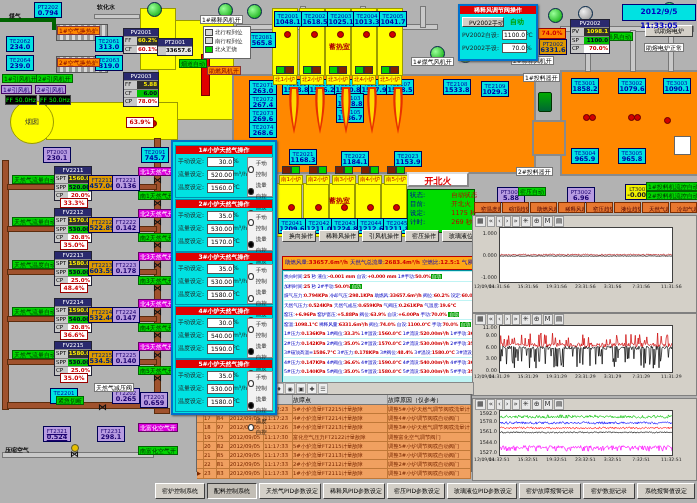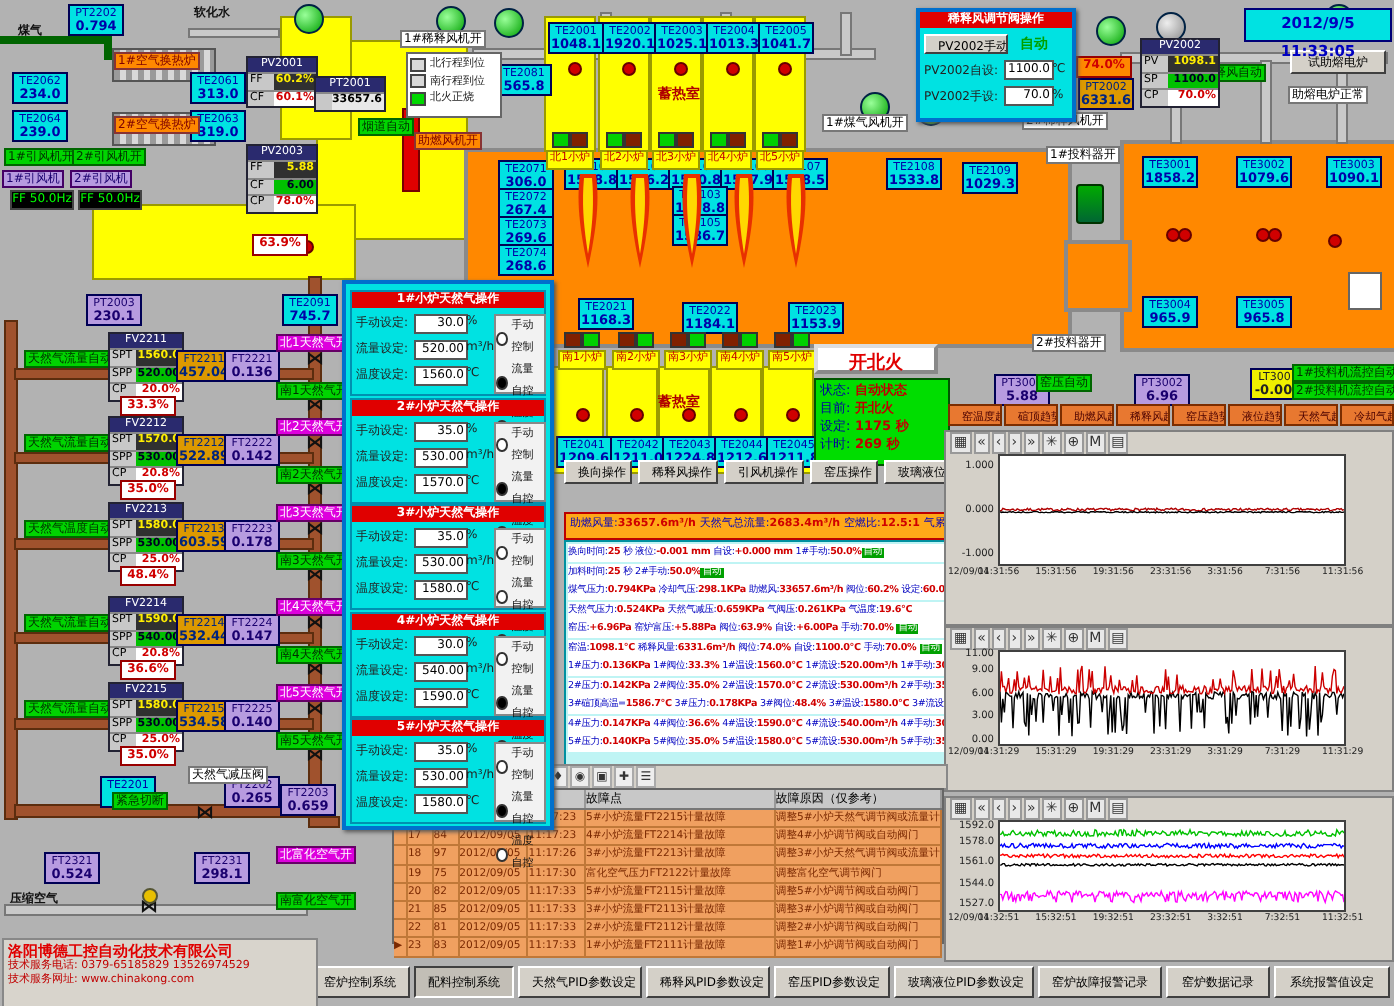--- a/index.html
+++ b/index.html
@@ -67,21 +67,21 @@
         font-size:6px;text-align:center;color:#000;cursor:pointer;z-index:2;
         font-family:"DejaVu Sans",sans-serif;white-space:nowrap;overflow:hidden;}
   .btn3.pressed{border-top-color:#404040;border-left-color:#404040;border-bottom-color:#fff;
         border-right-color:#fff;background:#c2beb6;}
   .trbtn{background:#e87830;border:1px solid #7c2d00;color:#4a0000;font-size:5.5px;
          text-align:center;line-height:10px;white-space:nowrap;overflow:hidden;z-index:2;cursor:pointer;}
   .firebtn{background:#fff;border:2px outset #ddd;color:#e00000;font-weight:bold;font-size:9px;
            text-align:center;z-index:2;cursor:pointer;}
   .status{background:#00dd00;border:1px solid #050;z-index:2;padding:1px 2px;}
   .status .srow{font-size:6.5px;line-height:9px;color:#0000a0;white-space:nowrap;}
-  .status .srow b{color:#c00000;font-weight:bold;}
+  .status .srow b{color:#c00000;font-weight:normal;margin-left:24px;}
   .sumbar{background:#ffa818;border:1px solid #b00;font-size:5.5px;line-height:11px;
           white-space:nowrap;overflow:hidden;z-index:2;padding-left:2px;}
   .sumbar .l{color:#0000c0;} .sumbar .v{color:#d00000;font-weight:bold;}
   .parampanel{background:#bff4f4;border:1px solid #0090a0;z-index:2;padding:1px;}
   .prow{background:#fff;height:9px;line-height:9px;margin-bottom:0.5px;font-size:4.8px;
         white-space:nowrap;overflow:hidden;letter-spacing:-0.2px;}
   .prow .l{color:#0000c0;} .prow .v{color:#d00000;font-weight:bold;}
   .chip{color:#fff;padding:0 1px;} .chip.a{background:#00a000;}
   
   .chart{background:#d4d0c8;border:1px solid #808080;z-index:2;}
@@ -108,25 +108,20 @@
   .legend{background:#fff;border:1px solid #666;z-index:2;padding:1px;}
   .legend .lr{display:flex;align-items:center;gap:2px;font-size:5.5px;line-height:8.5px;color:#222;white-space:nowrap;}
   .legend .ls{width:6px;height:5px;border:1px solid #444;}
   .flame{z-index:2;}
 </style>
 </head>
 <body>
 
 <div id="stage">
   <div class="abs datebox" style="left:622px;top:4px;width:72px;height:15px;">2012/9/5 11:33:05</div>
-  <div class="abs company" style="left:1px;top:469px;width:152px;height:31px;">
-    <div class="cn">洛阳博德工控自动化技术有限公司</div>
-    <div class="cl">技术服务电话: 0379-65185829  13526974529</div>
-    <div class="cl">技术服务网址: www.chinakong.com</div>
-  </div>
 <div class="abs yel" style="position: absolute; left: 158px; top: 20px; width: 74px; height: 98px;"></div>
     <div class="abs yel" style="position: absolute; left: 140px; top: 8px; width: 34px; height: 60px;"></div>
     <div class="abs yel" style="position: absolute; left: 46px; top: 102px; width: 130px; height: 36px;"></div>
     <div class="abs org" style="position: absolute; left: 232px; top: 74px; width: 300px; height: 96px;"></div>
     <div class="abs org" style="position: absolute; left: 560px; top: 70px; width: 137px; height: 102px;"></div>
     <div class="abs org" style="position: absolute; left: 532px; top: 120px; width: 30px; height: 32px;"></div>
     <div class="abs redbar" style="position: absolute; left: 201px; top: 54px; width: 7px; height: 40px;"></div>
     <div class="abs whitebox" style="position: absolute; left: 674px; top: 136px; width: 15px; height: 17px;"></div>
     <div class="abs pipe-gray" style="position: absolute; left: 236px; top: 24px; width: 200px; height: 4px;"></div>
     <div class="abs pipe-gray" style="position: absolute; left: 300px; top: 6px; width: 4px; height: 20px;"></div>
@@ -153,36 +148,39 @@
     <div class="abs yel" style="position: absolute; left: 276px; top: 183px; width: 24px; height: 52px;"></div>
     <div class="abs yel" style="position: absolute; left: 303px; top: 183px; width: 24px; height: 52px;"></div>
     <div class="abs yel" style="position: absolute; left: 329px; top: 183px; width: 24px; height: 52px;"></div>
     <div class="abs yel" style="position: absolute; left: 355px; top: 183px; width: 24px; height: 52px;"></div>
     <div class="abs yel" style="position: absolute; left: 381px; top: 183px; width: 24px; height: 52px;"></div>
     <div class="abs pipe-brown" style="position: absolute; left: 7px; top: 184px; width: 148px; height: 4px;"></div>
     <div class="abs pipe-brown" style="position: absolute; left: 7px; top: 226px; width: 148px; height: 4px;"></div>
     <div class="abs pipe-brown" style="position: absolute; left: 7px; top: 269px; width: 148px; height: 4px;"></div>
     <div class="abs pipe-brown" style="position: absolute; left: 7px; top: 316px; width: 148px; height: 4px;"></div>
     <div class="abs pipe-brown" style="position: absolute; left: 7px; top: 359px; width: 148px; height: 4px;"></div>
+    <div class="abs chimney" style="position: absolute; left: 10px; top: 100px; width: 42px; height: 42px;">
+      <span>烟囱</span>
+    </div>
     <div class="abs exch" style="position: absolute; left: 56px; top: 24px; width: 50px; height: 15px;"></div>
     <div class="abs exch" style="position: absolute; left: 56px; top: 56px; width: 50px; height: 15px;"></div>
     <div class="abs box c" style="position: absolute; left: 34px; top: 2px;"><span>PT2202</span><span class="v">0.794</span></div>
     <div class="abs box c" style="position: absolute; left: 6px; top: 36px;"><span>TE2062</span><span class="v">234.0</span></div>
     <div class="abs box c" style="position: absolute; left: 6px; top: 55px;"><span>TE2064</span><span class="v">239.0</span></div>
     <div class="abs box c" style="position: absolute; left: 95px; top: 36px;"><span>TE2061</span><span class="v">313.0</span></div>
     <div class="abs box c" style="position: absolute; left: 95px; top: 55px;"><span>TE2063</span><span class="v">319.0</span></div>
     <div class="abs box c" style="position: absolute; left: 141px; top: 147px;"><span>TE2091</span><span class="v">745.7</span></div>
     <div class="abs box p" style="position: absolute; left: 43px; top: 147px;"><span>PT2003</span><span class="v">230.1</span></div>
     <div class="abs box c" style="position: absolute; left: 248px; top: 32px;"><span>TE2081</span><span class="v">565.8</span></div>
     <div class="abs box c" style="position: absolute; left: 274px; top: 11px;"><span>TE2001</span><span class="v">1048.1</span></div>
-    <div class="abs box c" style="position: absolute; left: 301px; top: 11px;"><span>TE2002</span><span class="v">1920.1</span></div>
+    <div class="abs box c" style="position: absolute; left: 301px; top: 11px;"><span>TE2002</span><span class="v">1618.5</span></div>
     <div class="abs box c" style="position: absolute; left: 327px; top: 11px;"><span>TE2003</span><span class="v">1025.1</span></div>
     <div class="abs box c" style="position: absolute; left: 353px; top: 11px;"><span>TE2004</span><span class="v">1013.3</span></div>
     <div class="abs box c" style="position: absolute; left: 379px; top: 11px;"><span>TE2005</span><span class="v">1041.7</span></div>
-    <div class="abs box c" style="position: absolute; left: 249px; top: 80px;"><span>TE2071</span><span class="v">306.0</span></div>
+    <div class="abs box c" style="position: absolute; left: 249px; top: 80px;"><span>TE2071</span><span class="v">263.0</span></div>
     <div class="abs box c" style="position: absolute; left: 249px; top: 94px;"><span>TE2072</span><span class="v">267.4</span></div>
     <div class="abs box c" style="position: absolute; left: 249px; top: 108px;"><span>TE2073</span><span class="v">269.6</span></div>
     <div class="abs box c" style="position: absolute; left: 249px; top: 122px;"><span>TE2074</span><span class="v">268.6</span></div>
     <div class="abs box c" style="position: absolute; left: 282px; top: 79px;"><span>TE2101</span><span class="v">1558.8</span></div>
     <div class="abs box c" style="position: absolute; left: 308px; top: 79px;"><span>TE2102</span><span class="v">1566.2</span></div>
     <div class="abs box c" style="position: absolute; left: 334px; top: 79px;"><span>TE2104</span><span class="v">1570.8</span></div>
     <div class="abs box c" style="position: absolute; left: 360px; top: 79px;"><span>TE2106</span><span class="v">1567.9</span></div>
     <div class="abs box c" style="position: absolute; left: 386px; top: 79px;"><span>TE2107</span><span class="v">1538.5</span></div>
     <div class="abs box c" style="position: absolute; left: 443px; top: 79px;"><span>TE2108</span><span class="v">1533.8</span></div>
     <div class="abs box c" style="position: absolute; left: 481px; top: 81px;"><span>TE2109</span><span class="v">1029.3</span></div>
@@ -200,21 +198,21 @@
     <div class="abs box c" style="position: absolute; left: 618px; top: 78px;"><span>TE3002</span><span class="v">1079.6</span></div>
     <div class="abs box c" style="position: absolute; left: 663px; top: 78px;"><span>TE3003</span><span class="v">1090.1</span></div>
     <div class="abs box c" style="position: absolute; left: 571px; top: 148px;"><span>TE3004</span><span class="v">965.9</span></div>
     <div class="abs box c" style="position: absolute; left: 618px; top: 148px;"><span>TE3005</span><span class="v">965.8</span></div>
     <div class="abs box p" style="position: absolute; left: 497px; top: 187px;"><span>PT3001</span><span class="v">5.88</span></div>
     <div class="abs box p" style="position: absolute; left: 567px; top: 187px;"><span>PT3002</span><span class="v">6.96</span></div>
     <div class="abs box y" style="position: absolute; left: 625px; top: 184px;"><span>LT3001</span><span class="v">-0.001</span></div>
     <div class="abs box c" style="position: absolute; left: 50px; top: 388px;"><span>TE2201</span><span class="v">19.6</span></div>
     <div class="abs box p" style="position: absolute; left: 112px; top: 388px;"><span>FT2202</span><span class="v">0.265</span></div>
     <div class="abs box p" style="position: absolute; left: 140px; top: 392px;"><span>FT2203</span><span class="v">0.659</span></div>
-    <div class="abs box p" style="position: absolute; left: 22px; top: 426px;"><span>FT2321</span><span class="v">0.524</span></div>
+    <div class="abs box p" style="position: absolute; left: 43px; top: 426px; text-decoration: underline;"><span>FT2321</span><span class="v">0.524</span></div>
     <div class="abs box p" style="position: absolute; left: 97px; top: 426px;"><span>FT2231</span><span class="v">298.1</span></div>
     <div class="abs box o" style="position: absolute; left: 539px; top: 39px;"><span>PT2002</span><span class="v">6331.6</span></div>
     <div class="abs lab t" style="position: absolute; left: 8px; top: 12px;">煤气</div>
     <div class="abs lab t" style="position: absolute; left: 96px; top: 3px;">软化水</div>
     <div class="abs lab o" style="position: absolute; left: 57px; top: 26px;">1#空气换热炉</div>
     <div class="abs lab o" style="position: absolute; left: 57px; top: 58px;">2#空气换热炉</div>
     <div class="abs lab g" style="position: absolute; left: 2px; top: 74px;">1#引风机开</div>
     <div class="abs lab g" style="position: absolute; left: 36px; top: 74px;">2#引风机开</div>
     <div class="abs lab p" style="position: absolute; left: 1px; top: 85px;">1#引风机</div>
     <div class="abs lab p" style="position: absolute; left: 35px; top: 85px;">2#引风机</div>

